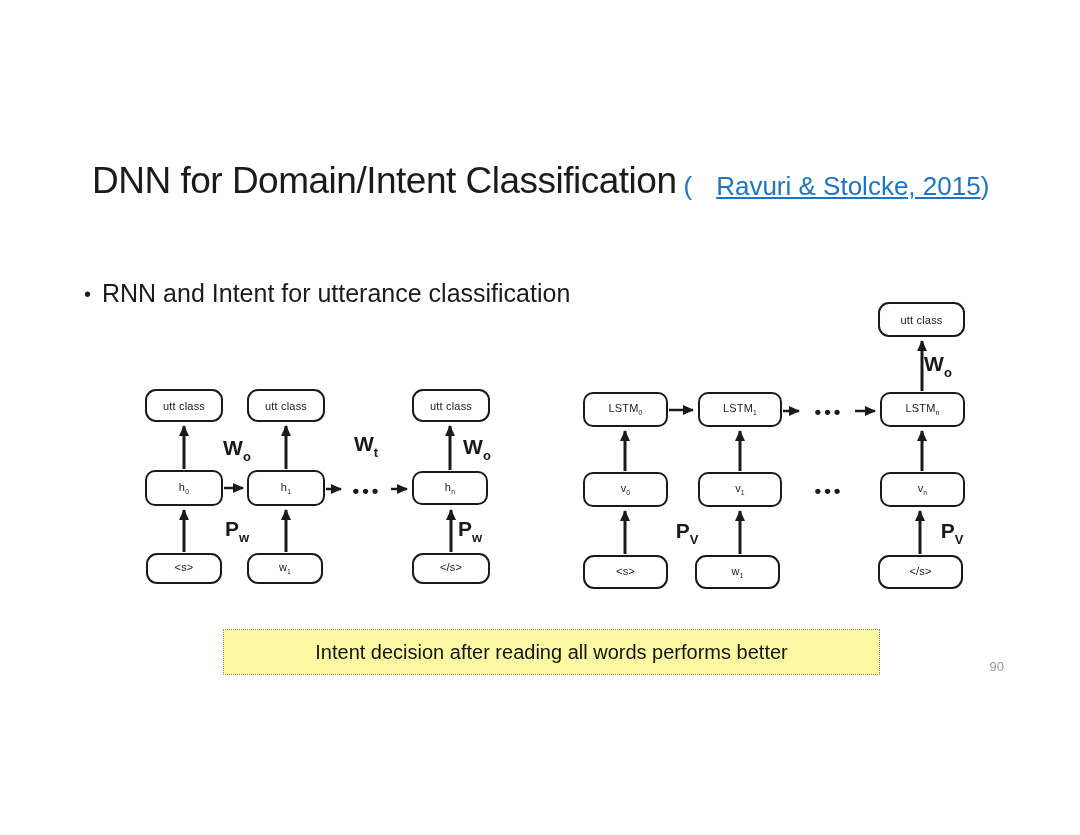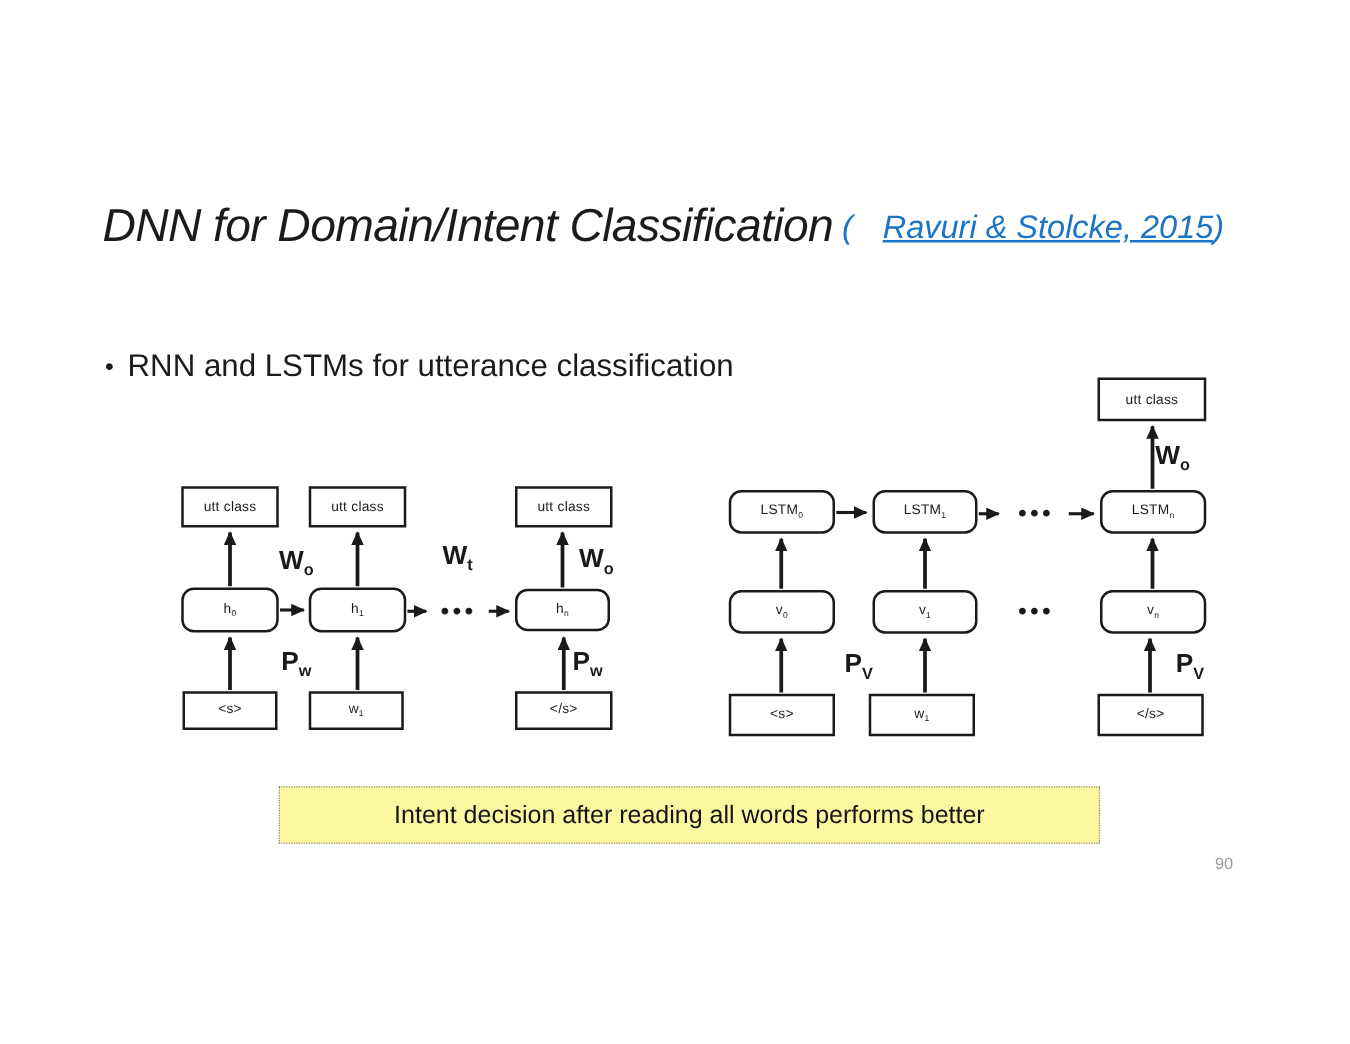--- a/index.html
+++ b/index.html
@@ -1,62 +1,62 @@
 <!DOCTYPE html>
 <html style="--link-blue: #1B74C5; --callout-bg: #FBF8A1; --diagram-ink: #1A1A1A;"><head>
 <meta charset="utf-8">
 <style>
   html,body{margin:0;padding:0;background:#e8e8e8;}
   .slide{
     position:relative;width:1080px;height:835px;background:#ffffff;
     font-family:"Liberation Sans", sans-serif;color:#1b1b1b;overflow:hidden;
   }
   
-  .title-line{position:absolute;left:82px;top:160px;display:flex;align-items:center;gap:7px;white-space:nowrap;font-style:italic;}
+  .title-line{position:absolute;left:92px;top:160px;display:flex;align-items:flex-end;gap:7px;white-space:nowrap;}
   .title-main{font-size:37px;letter-spacing:-0.5px;color:#1b1b1b;}
   .title-cite{font-size:26px;color:var(--link-blue,#1B74C5);}
   .cite-link{color:var(--link-blue,#1B74C5);text-decoration:underline;cursor:pointer;margin-left:24px;}
   
   .bullet-row{position:absolute;left:84px;top:279px;display:flex;align-items:center;gap:11px;}
   .bullet-dot{font-size:20px;line-height:1;color:#1b1b1b;}
   .bullet-text{font-size:25px;color:#1b1b1b;}
   
   .box{position:absolute;display:flex;align-items:center;justify-content:center;
-       background:#fff;color:var(--diagram-ink,#1a1a1a);box-sizing:border-box;}
+       background:#fff;color:var(--diagram-ink,#1a1a1a);box-sizing:border-box;border-radius:11px;}
   .sharp{border:2px solid var(--diagram-ink,#1a1a1a);}
   .round{border:2.5px solid var(--diagram-ink,#1a1a1a);border-radius:10px;}
   .bl{font-size:11px;letter-spacing:0.2px;white-space:nowrap;}
   sub{font-size:0.62em;}
   .wlabel{position:absolute;transform:translate(-50%,-50%);font-size:21px;font-weight:600;
           color:var(--diagram-ink,#1a1a1a);white-space:nowrap;}
   .dots{position:absolute;transform:translate(-50%,-50%);font-size:19px;font-weight:700;
         letter-spacing:3px;color:var(--diagram-ink,#1a1a1a);line-height:1;}
   .arrows{position:absolute;left:0;top:0;}
   
   .callout{position:absolute;left:223px;top:629px;width:657px;height:46px;
            background:var(--callout-bg,#FBF8A1);border:1px dotted #8a8a8a;
            display:flex;align-items:center;justify-content:center;box-sizing:border-box;}
   .callout-text{font-size:20px;color:#141414;white-space:nowrap;}
   
-  .page-num{position:absolute;left:972px;top:683px;width:32px;text-align:left;
+  .page-num{position:absolute;left:972px;top:659px;width:32px;text-align:right;
             font-size:13px;color:#9a9a9a;}
 </style>
 </head>
 <body>
 
 <div class="slide">
 
   <div class="title-line">
     <span class="title-main">DNN for Domain/Intent Classification</span>
     <span class="title-cite"><span>(</span><a class="cite-link">Ravuri &amp; Stolcke, 2015</a><span>)</span></span>
   </div>
 
   <div class="bullet-row">
     <span class="bullet-dot">•</span>
-    <span class="bullet-text">RNN and LSTMs for utterance classification</span>
+    <span class="bullet-text">RNN and Intent for utterance classification</span>
   </div>
 
   <svg class="arrows" width="1080" height="835" viewBox="0 0 1080 835">
     <defs>
       <marker id="ah" markerUnits="userSpaceOnUse" markerWidth="12" markerHeight="10" refX="10" refY="5" orient="auto">
         <path d="M0,0 L11,5 L0,10 Z" fill="#1a1a1a"></path>
       </marker>
     </defs>
     <g stroke="#1a1a1a">
       <line x1="184" y1="552" x2="184" y2="510" stroke-width="3" marker-end="url(#ah)"></line>

